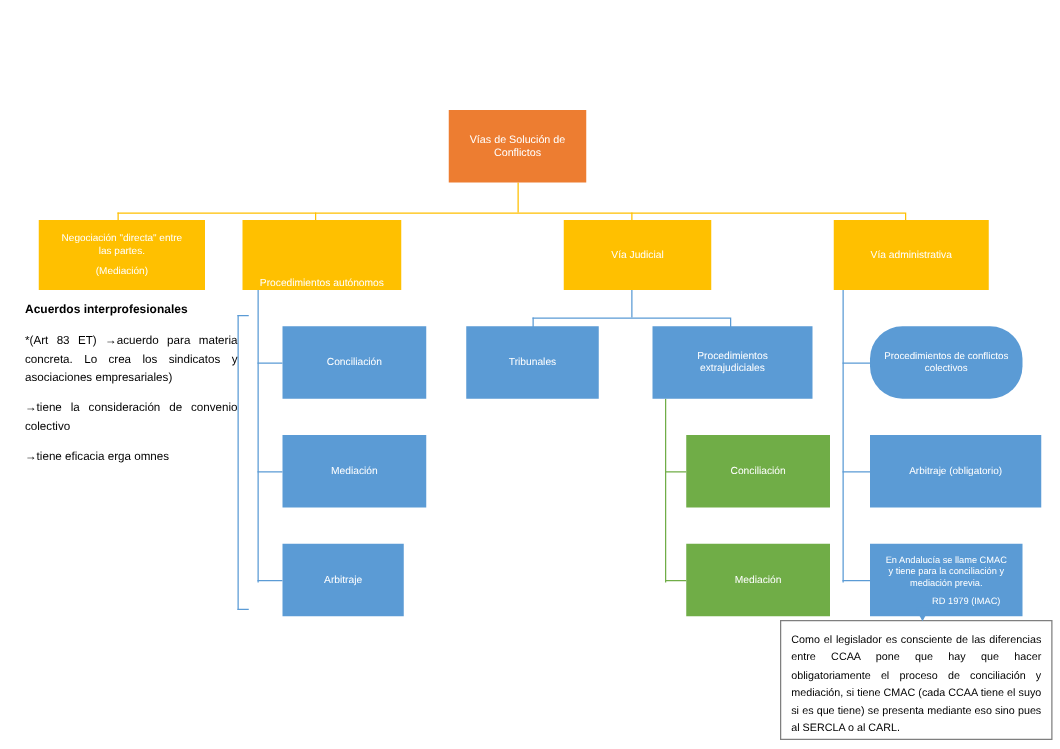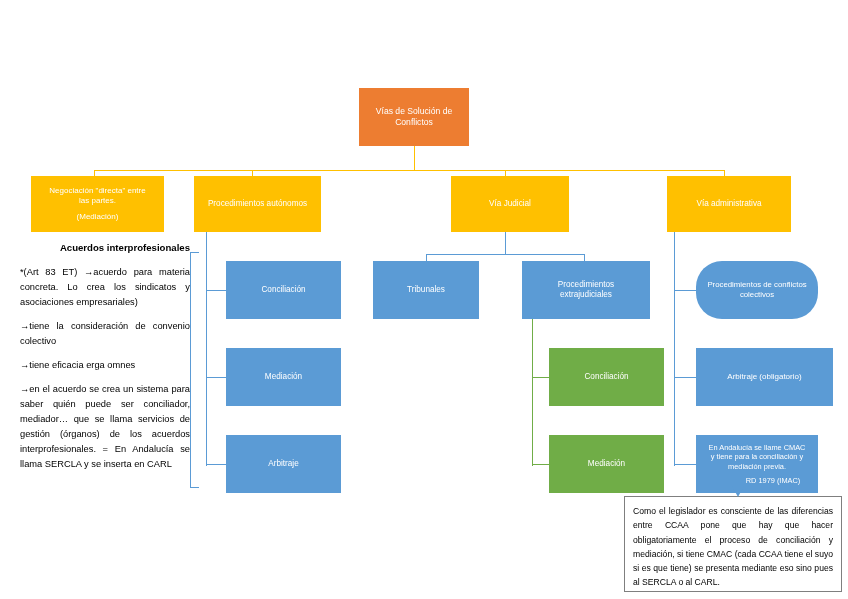--- a/index.html
+++ b/index.html
@@ -38,21 +38,21 @@
 
   
   #sidetext{
     position:absolute;
     left:16px;top:240px;width:170px;
     color:#000000;
     font-size:9.3px;
     line-height:1.62;
     z-index:4;
   }
-  #sidetext .head{font-weight:bold;text-align:right;margin-bottom:9px;font-size:9.6px;}
+  #sidetext .head{font-weight:bold;text-align:left;margin-bottom:9px;font-size:9.6px;}
   #sidetext p{margin:0 0 9px 0;text-align:justify;}
   #sidetext p.last{margin-bottom:0;}
 
   
   #bracket{
     position:absolute;left:186px;top:252px;width:8px;height:234px;
     border-left:1px solid #5B9BD5;
     border-top:1px solid #5B9BD5;
     border-bottom:1px solid #5B9BD5;
     z-index:2;
@@ -116,39 +116,39 @@
     <span style="white-space:pre-line;">Vías de Solución de
 Conflictos</span>
   </div>
 
   <div class="node yellow" style="left:27px;top:176px;width:133px;height:56px;font-size:8px;">
     <span>Negociación "directa" entre</span>
     <span>las partes.</span>
     <span style="margin-top:6px;">(Mediación)</span>
   </div>
 
-  <div class="node yellow" style="left:190px;top:176px;width:127px;height:56px;font-size:8.2px;">
+  <div class="node yellow" style="left:190px;top:176px;width:127px;height:56px;font-size:8.2px;justify-content:flex-end;">
     <span>Procedimientos autónomos</span>
   </div>
 
   <div class="node yellow" style="left:447px;top:176px;width:118px;height:56px;font-size:8.2px;">
     <span>Vía Judicial</span>
   </div>
 
   <div class="node yellow" style="left:663px;top:176px;width:124px;height:56px;font-size:8.2px;">
     <span>Vía administrativa</span>
   </div>
 
   <div class="node blue" style="left:222px;top:261px;width:115px;height:58px;font-size:8.2px;">
     <span>Conciliación</span>
   </div>
   <div class="node blue" style="left:222px;top:348px;width:115px;height:58px;font-size:8.2px;">
     <span>Mediación</span>
   </div>
-  <div class="node blue" style="left:222px;top:435px;width:115px;height:58px;font-size:8.2px;">
+  <div class="node blue" style="left:222px;top:435px;width:97px;height:58px;font-size:8.2px;">
     <span>Arbitraje</span>
   </div>
 
   <div class="node blue" style="left:369px;top:261px;width:106px;height:58px;font-size:8.2px;">
     <span>Tribunales</span>
   </div>
   <div class="node blue" style="left:518px;top:261px;width:128px;height:58px;font-size:8.2px;">
     <span>Procedimientos</span>
     <span>extrajudiciales</span>
   </div>
@@ -174,21 +174,20 @@
     <span style="margin-top:5px;padding-left:32px;">RD 1979 (IMAC)</span>
   </div>
 
   <div id="bracket"></div>
 
   <div id="sidetext">
     <div class="head">Acuerdos interprofesionales</div>
     <p>*(Art 83 ET) →acuerdo para materia concreta. Lo crea los sindicatos y asociaciones empresariales)</p>
     <p>→tiene la consideración de convenio colectivo</p>
     <p>→tiene eficacia erga omnes</p>
-    <p class="last">→en el acuerdo se crea un sistema para saber quién puede ser conciliador, mediador… que se llama servicios de gestión (órganos) de los acuerdos interprofesionales. = En Andalucía se llama SERCLA y se inserta en CARL</p>
   </div>
 
   <div id="callout-arrow"></div>
   <div id="callout">
     <span>Como el legislador es consciente de las diferencias entre CCAA pone que hay que hacer obligatoriamente el proceso de conciliación y mediación, si tiene CMAC (cada CCAA tiene el suyo si es que tiene) se presenta mediante eso sino pues al SERCLA o al CARL.</span>
   </div>
 
 </div>
 
 </body></html>

